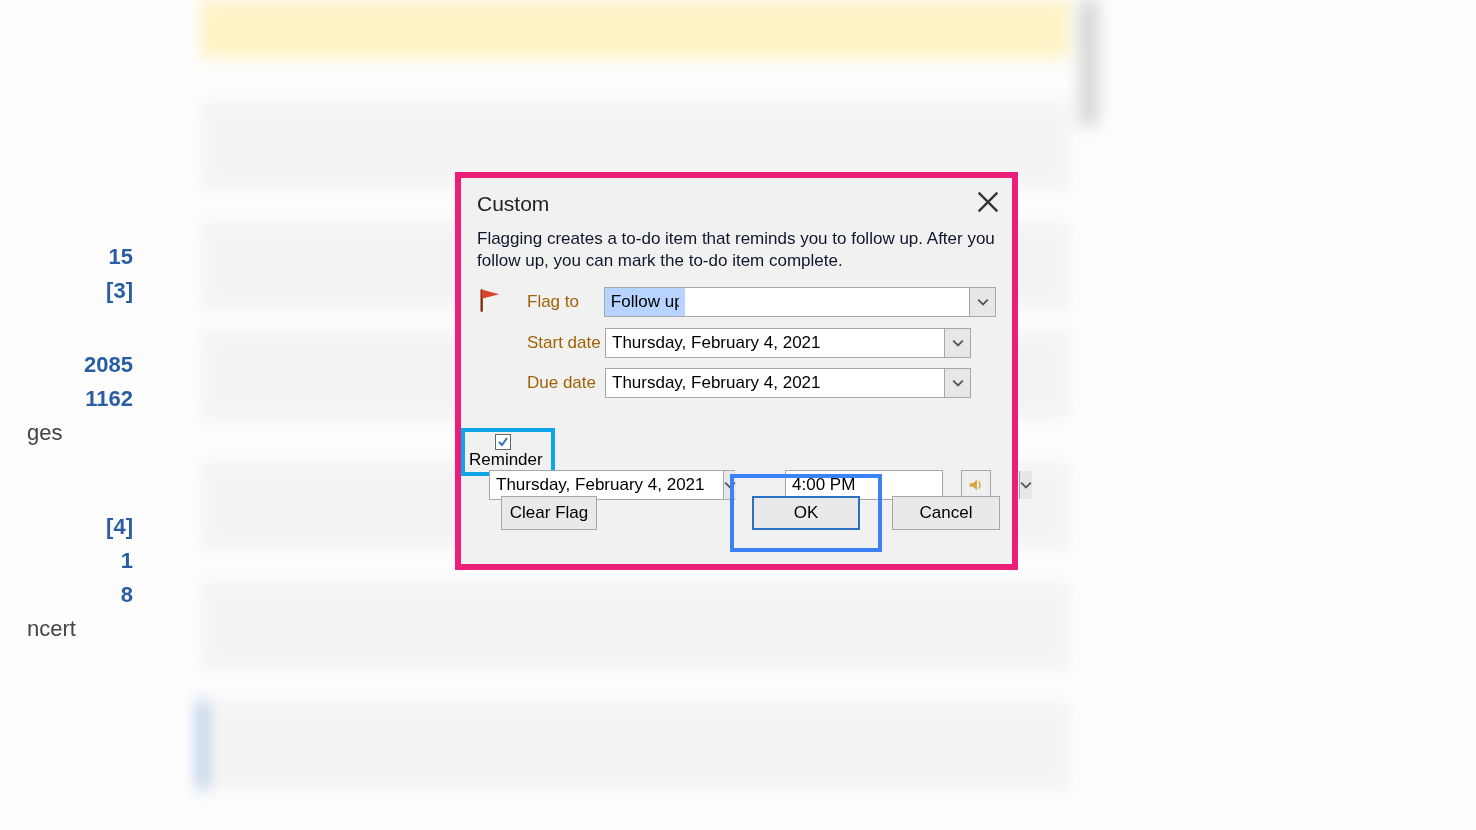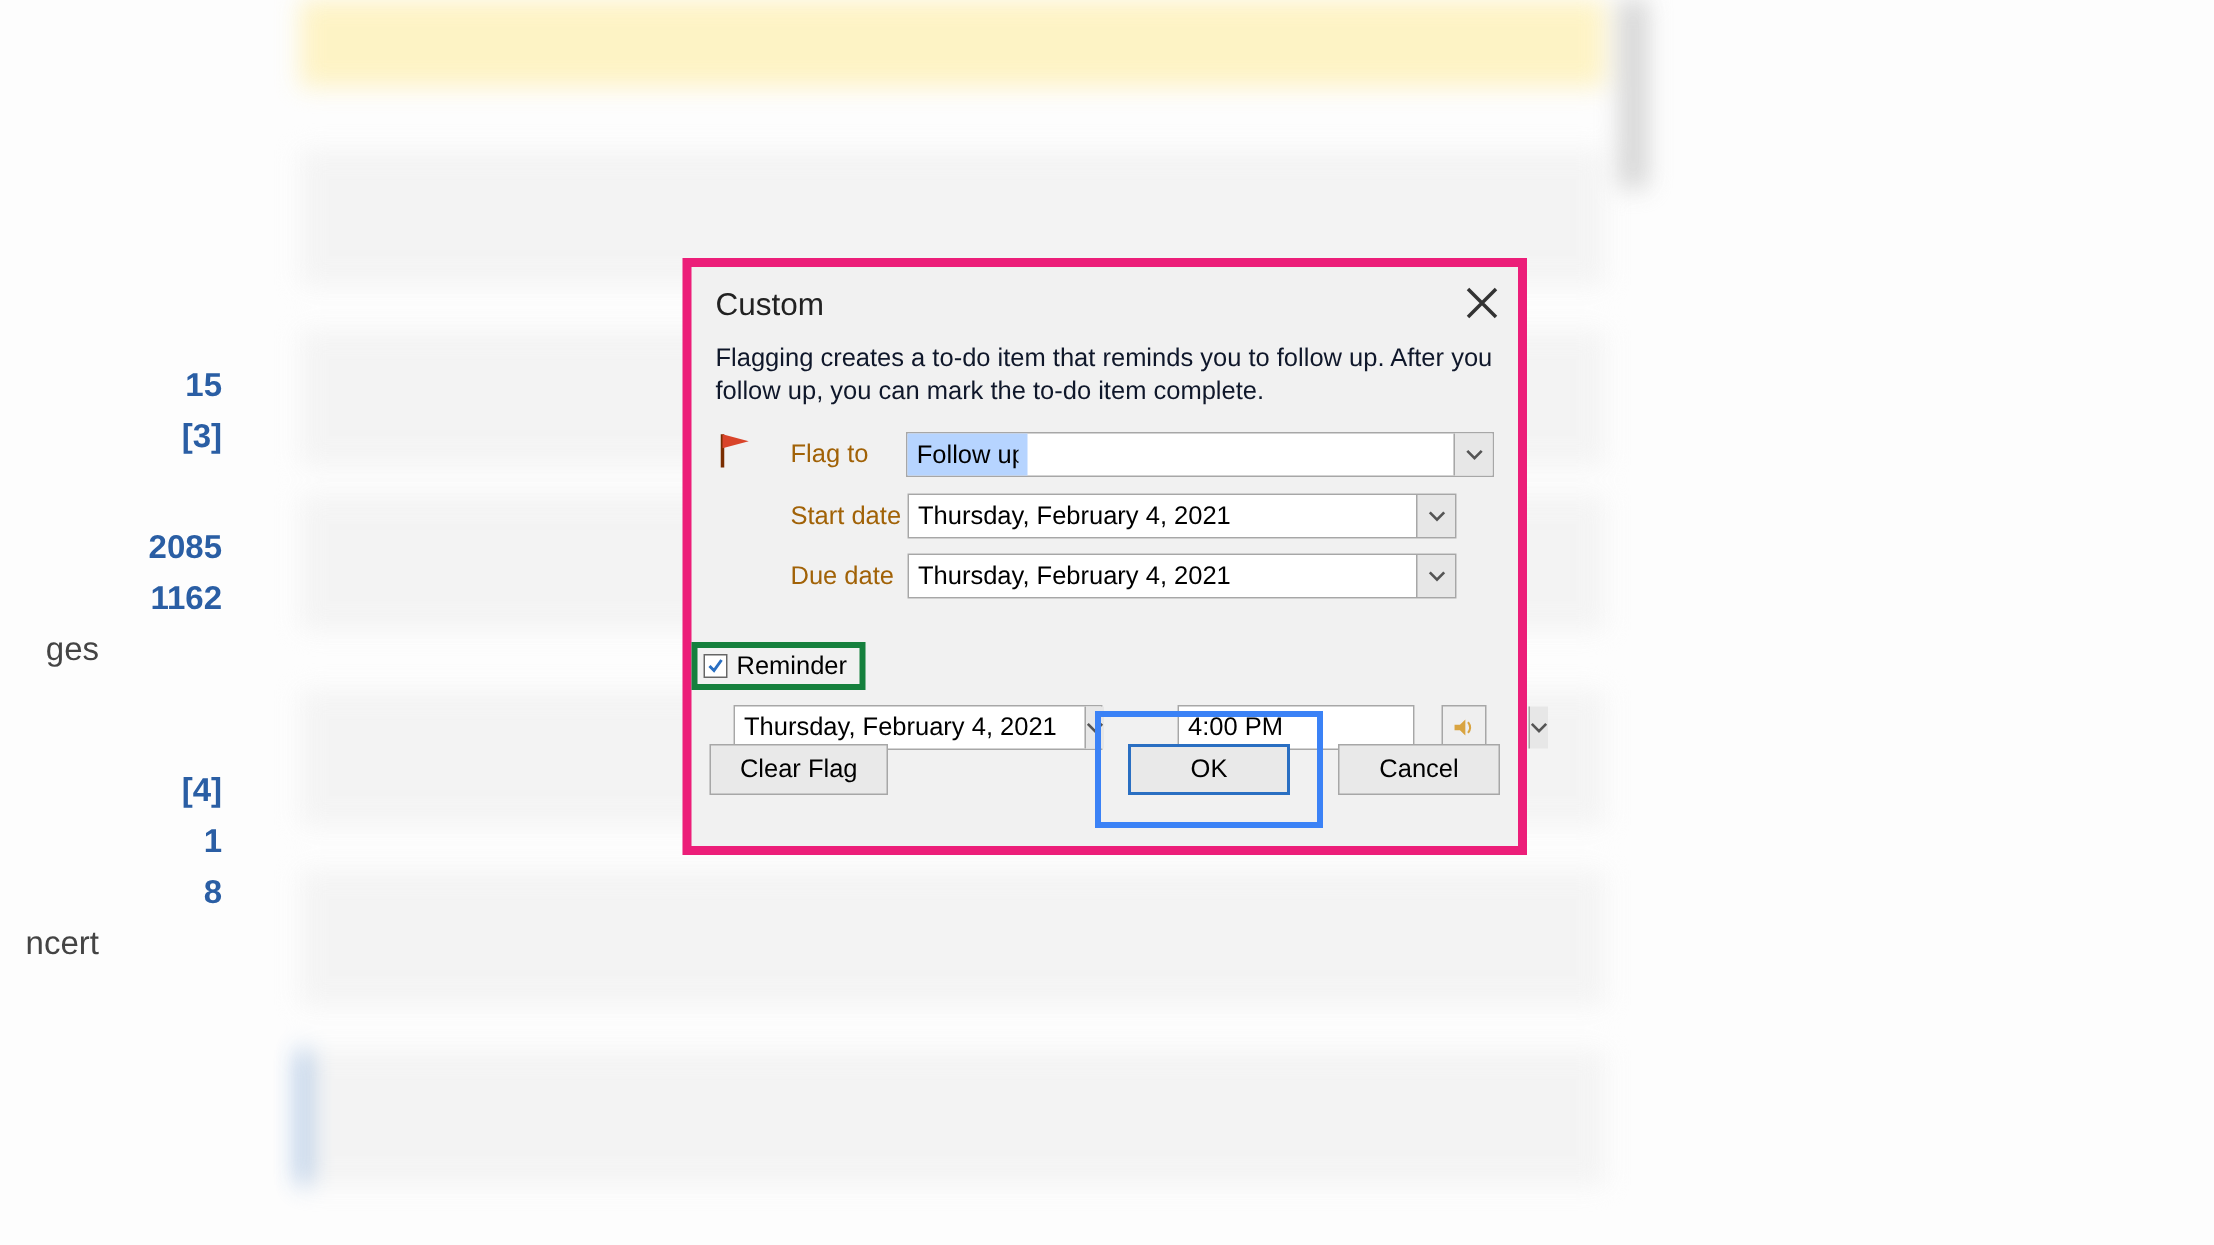--- a/index.html
+++ b/index.html
@@ -6,21 +6,21 @@
     body { width: 1476px; height: 830px; position: relative; background: #fdfdfd; overflow: hidden; }
 
     
     .bg { position: absolute; inset: 0; filter: blur(8px); opacity: .9; }
     .bg .banner { position:absolute; left:200px; top:0; width:870px; height:58px; background:#fef2bf; }
     .bg .row { position:absolute; left:200px; width:870px; height:90px; background:#f3f3f3; border-bottom:1px solid #eaeaea;}
     .bg .scroll { position:absolute; left:1080px; top:0; width:18px; height:125px; background:#d0d0d0; border:1px solid #bbb;}
     .bg .sidecol { position:absolute; right:0; top:0; width:330px; height:830px; }
 
     .left-nums { position:absolute; left:0; top:240px; width:160px; color:#2a5ea4; font-weight:600; }
-    .left-nums div { text-align:right; padding:4px 12px; font-size:22px; }
+    .left-nums div { text-align:right; padding:4px 27px; font-size:22px; }
     .left-nums .lbl { color:#444; font-weight:400; }
 
     
     .dlg-wrap { position:absolute; left:455px; top:172px; width:563px; height:398px;
                 border:6px solid #ec1e79; background:#f1f1f1; }
     .dlg { position:absolute; inset:0; padding:14px 16px 16px 16px; }
     .dlg-title { font-size:21px; font-weight:400; color:#222; margin-bottom:12px;}
     .dlg-close { position:absolute; right:10px; top:10px; width:28px; height:28px; cursor:pointer;}
     .dlg-close svg { width:100%; height:100%; }
     .dlg-text { font-size:17px; line-height:22px; color:#0f172a; margin-bottom:14px; }
@@ -32,34 +32,34 @@
     .lbl.shift { margin-left:50px; }
 
     .combo { display:flex; border:1px solid #a7a7a7; background:#fff; height:30px;}
     .combo input { border:none; outline:none; padding:0 6px; font-size:17px; flex:1; background:transparent;}
     .combo .dd { width:26px; background:#e7e7e7; border-left:1px solid #a7a7a7; display:flex; align-items:center; justify-content:center; cursor:pointer;}
     .combo .dd svg{width:12px;height:12px;}
     .flagto { width:398px; }
     .flagto input::selection{background:#b6d4ff;}
     .date { width:366px; }
 
-    .reminder-box{ position:absolute; left:0; top:250px; border:4px solid #15803d; padding:2px 8px 2px 4px; display:flex; align-items:center;}
+    .reminder-box{ position:absolute; left:0; top:250px; border:4px solid #0ea5e9; padding:2px 8px 2px 4px; display:flex; align-items:center;flex-direction:column;}
     .chk{ width:16px;height:16px; border:1px solid #666; background:#fff; margin-right:6px; display:flex; align-items:center; justify-content:center;}
     .chk svg{width:12px;height:12px;}
     .reminder-lbl{font-size:17px;}
 
     .rem-row{ position:absolute; left:28px; top:292px; display:flex; align-items:center;}
     .rem-date{ width:246px;}
     .rem-time{ width:158px; margin-left:50px;}
     .sound-btn{ width:30px; height:30px; border:1px solid #a7a7a7; background:#efefef; margin-left:18px; display:flex; align-items:center; justify-content:center; cursor:pointer;}
     .sound-btn svg{width:18px;height:18px;}
 
     .btn-row{ position:absolute; left:0; right:0; bottom:12px; display:flex; align-items:center; padding:0 12px;}
     .btn{ height:34px; font-size:17px; background:#e9e9e9; border:1px solid #a7a7a7; cursor:pointer; display:flex; align-items:center; justify-content:center;}
-    .btn.clear{ width:119px;}
+    .btn.clear{ width:96px;margin-left:28px;}
     .btn.ok{ width:108px; border:2px solid #2a6fc2; margin-left:auto;}
     .ok-hl{ border:4px solid #3b82f6; padding:18px; margin-left:auto; display:flex;}
     .btn.cancel{ width:108px; margin-left:10px;}
   </style>
 </head>
 <body>
 
 <div class="bg">
   <div class="banner"></div>
   <div class="row" style="top:100px"></div>

